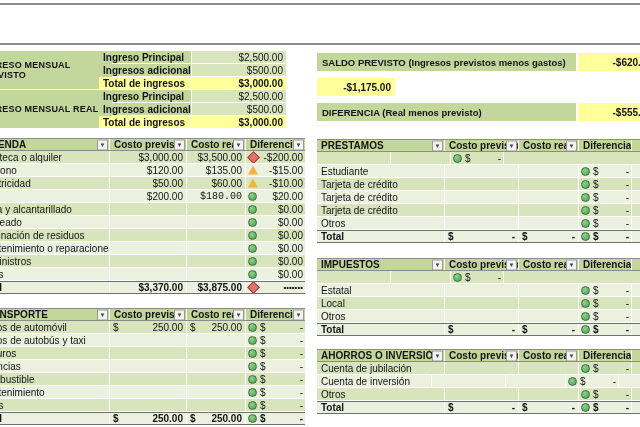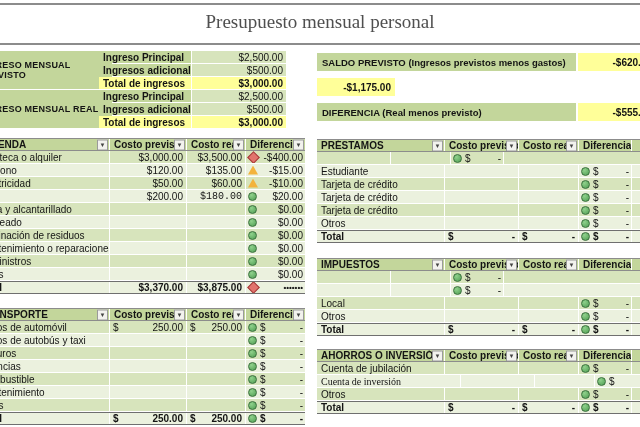--- a/index.html
+++ b/index.html
@@ -56,21 +56,20 @@
   .ic.yellow{width:10px;height:9px;background:#f3b33d;clip-path:polygon(50% 0,100% 100%,0 100%);}
   .ic.red{width:7px;height:7px;background:#e2736c;border:1px solid #a23c3a;transform:rotate(45deg);margin:1px 2px 1px 1px;}
 </style>
 </head>
 <body>
 
 <div class="screen">
   <div class="sheet">
 
     <div class="rule" style="top:3px"></div>
-    <div class="title">Presupuesto mensual personal</div>
     <div class="rule" style="top:43px"></div>
 
     <div>
       <div class="inc-label" style="top:51px">INGRESO MENSUAL PREVISTO</div>
       <div class="inc-label" style="top:90px">INGRESO MENSUAL REAL</div>
 
       <div class="inc-row" style="top:51px">
         <div class="inc-name">Ingreso Principal</div>
         <div class="inc-val">$2,500.00</div>
       </div>
@@ -130,21 +129,21 @@
           </div>
         </div>
         <div class="trow b0">
           <div class="cell lab" style="width: 135px;">
             <span>Hipoteca o alquiler</span>
           </div>
           <div class="cell num" style="width: 77px;">$3,000.00</div>
           <div class="cell num" style="width: 59px;">$3,500.00</div>
           <div class="cell dif" style="width: 59px;">
             <span class="ic red"></span>
-            <span class="amt">-$400.00</span>
+            <span class="amt">-$200.00</span>
           </div>
         </div>
         <div class="trow b1">
           <div class="cell lab" style="width: 135px;">
             <span>Teléfono</span>
           </div>
           <div class="cell num" style="width: 77px;">$120.00</div>
           <div class="cell num" style="width: 59px;">$135.00</div>
           <div class="cell dif" style="width: 59px;">
             <span class="ic yellow"></span>
@@ -514,20 +513,23 @@
           <div class="cell" style="width: 74px;"></div>
           <div class="cell" style="width: 60px;"></div>
           <div class="cell dif" style="width: 53px;">
             <span class="ic green"></span>
             <span class="cur">$</span>
             <span class="amt">-</span>
           </div>
           <div class="cell" style="width: 16px;"></div>
         </div>
         <div class="trow b1">
+          <div class="cell lab" style="width: 128px;">
+            <span>Estatal</span>
+          </div>
           <div class="cell" style="width: 74px;"></div>
           <div class="cell" style="width: 60px;"></div>
           <div class="cell dif" style="width: 53px;">
             <span class="ic green"></span>
             <span class="cur">$</span>
             <span class="amt">-</span>
           </div>
           <div class="cell" style="width: 16px;"></div>
         </div>
         <div class="trow b0">
@@ -602,21 +604,21 @@
           <div class="cell" style="width: 74px;"></div>
           <div class="cell" style="width: 60px;"></div>
           <div class="cell dif" style="width: 53px;">
             <span class="ic green"></span>
             <span class="cur">$</span>
             <span class="amt">-</span>
           </div>
           <div class="cell" style="width: 16px;"></div>
         </div>
         <div class="trow b1">
-          <div class="cell lab" style="width: 144px; font-family: Liberation Serif, serif;">
+          <div class="cell lab" style="width: 115px;">
             <span>Cuenta de inversión</span>
           </div>
           <div class="cell" style="width: 74px;"></div>
           <div class="cell" style="width: 60px;"></div>
           <div class="cell dif" style="width: 53px;">
             <span class="ic green"></span>
             <span class="cur">$</span>
             <span class="amt">-</span>
           </div>
           <div class="cell" style="width: 16px;"></div>

